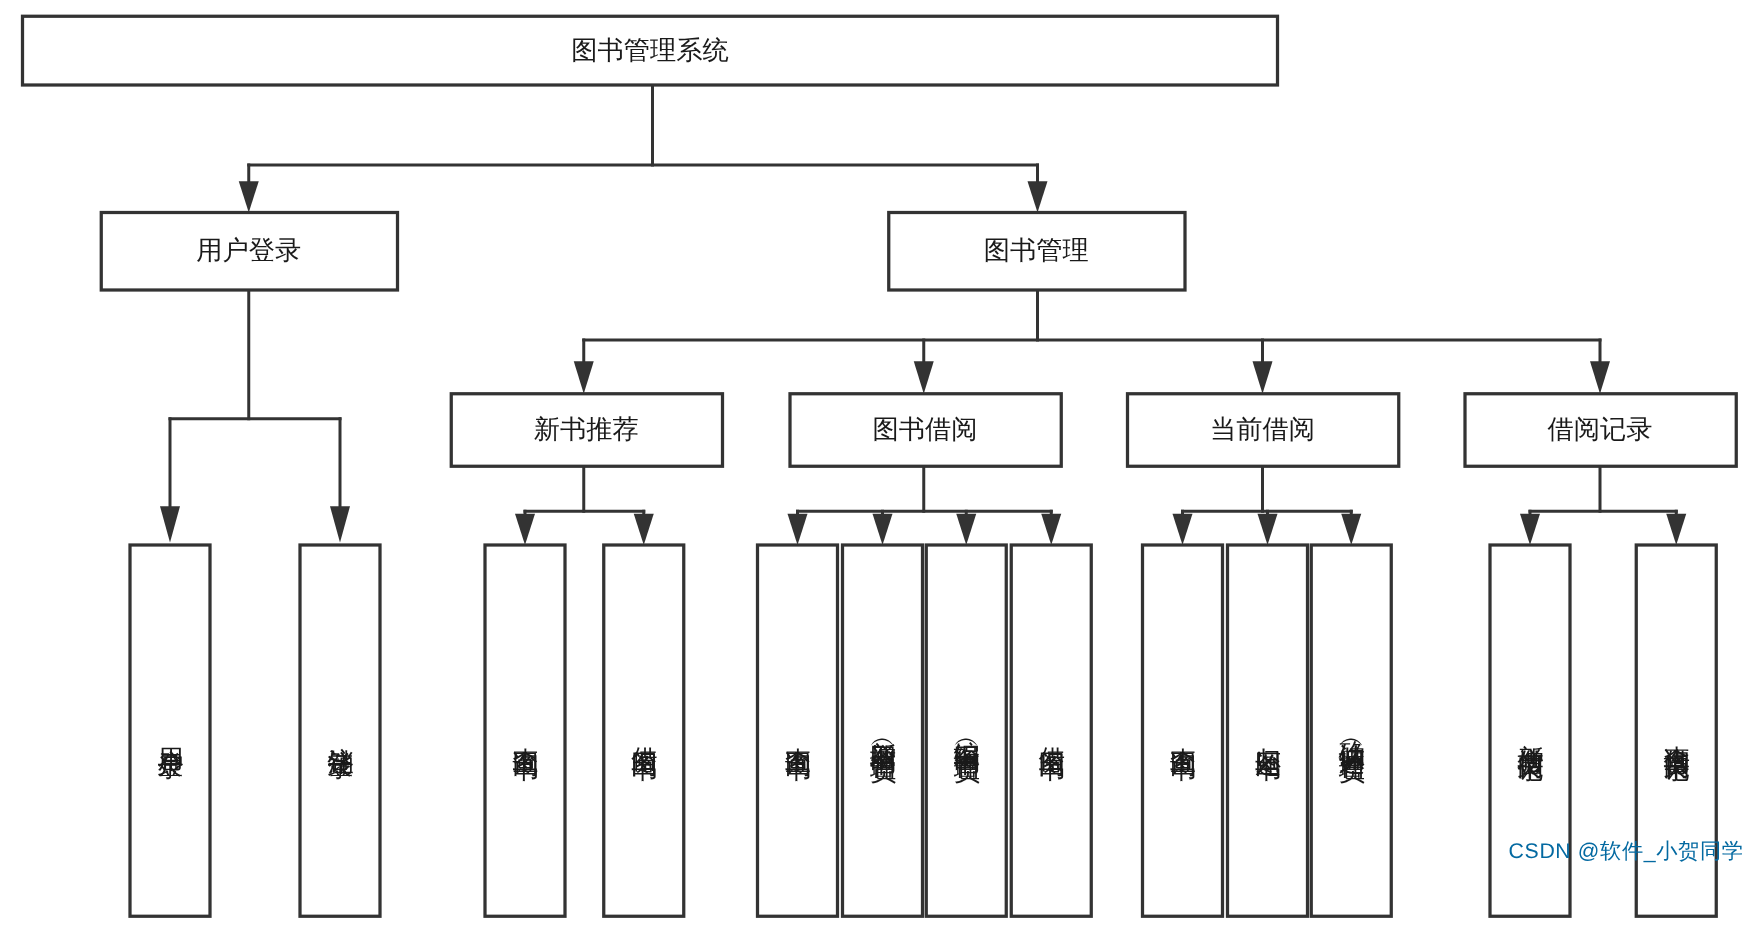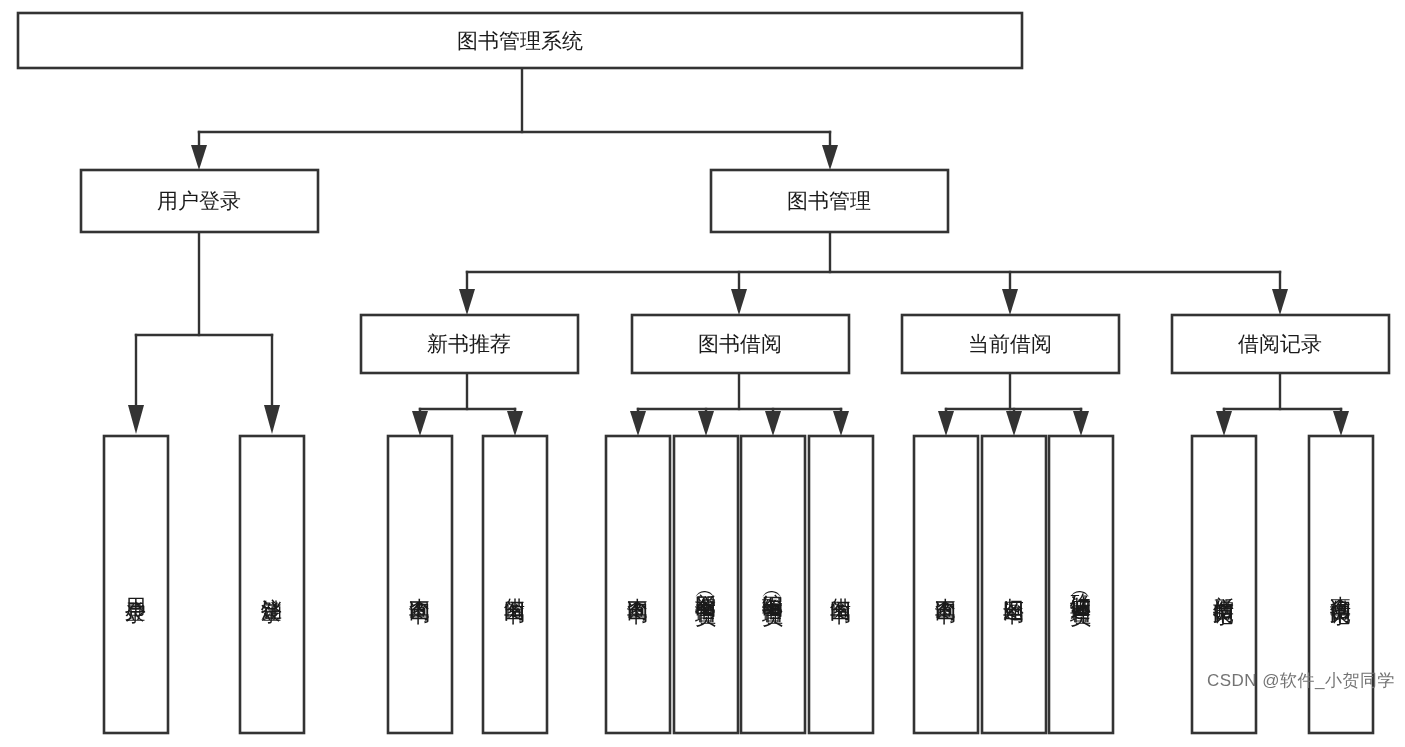--- a/index.html
+++ b/index.html
@@ -57,21 +57,21 @@
     text-orientation: upright;
     text-anchor: middle;
     letter-spacing: 2px;
   }
   .watermark {
     position: absolute;
     right: 10px;
     bottom: 6px;
     font-family: "Liberation Sans", "DejaVu Sans", sans-serif;
     font-size: 17px;
-    color: #737373;
+    color: #0369a1;
     letter-spacing: 0.5px;
     white-space: nowrap;
     pointer-events: none;
   }
 </style>
 </head>
 <body>
 
 <div id="diagram-root">
   <svg class="diagram" viewBox="0 0 1405 747" xmlns="http://www.w3.org/2000/svg">

